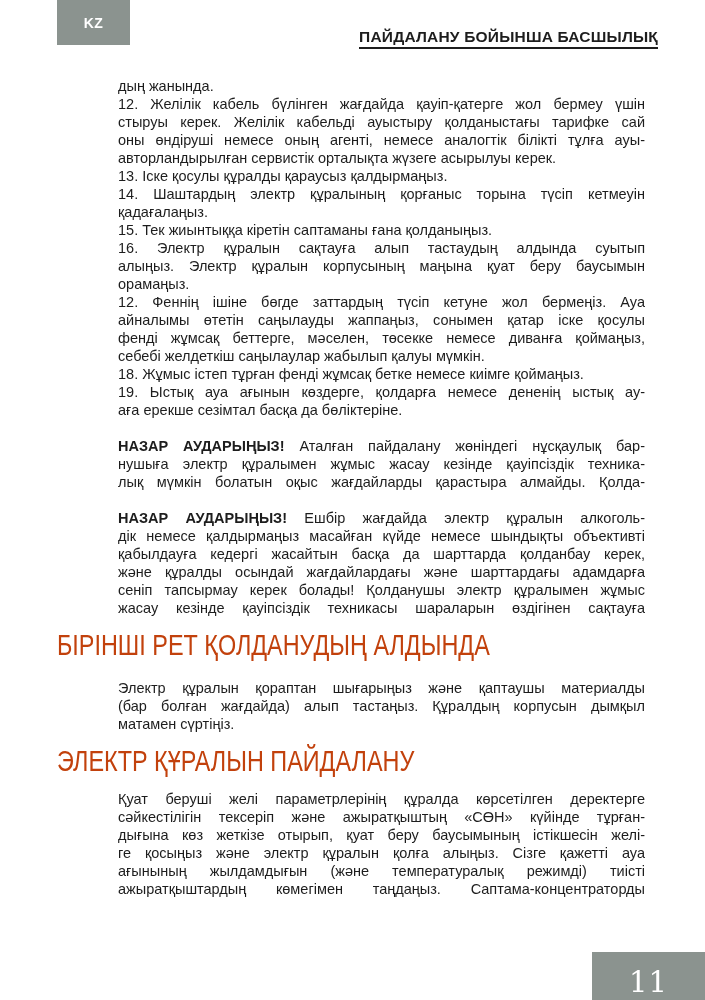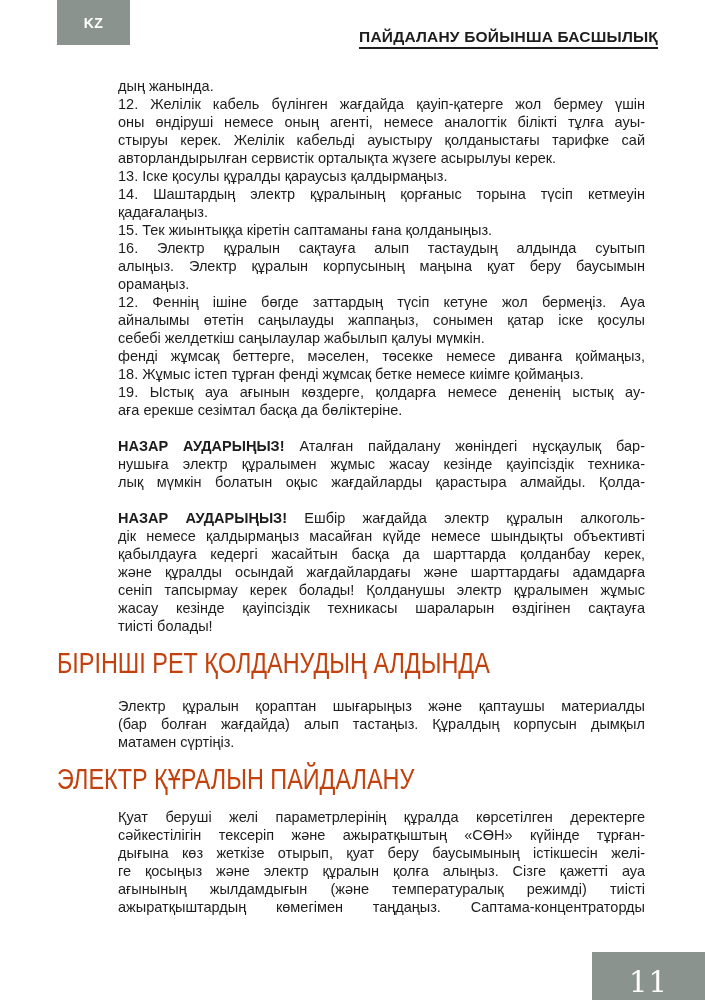--- a/index.html
+++ b/index.html
@@ -45,65 +45,64 @@
 
 <div class="page" style="background: rgb(255, 255, 255); color: rgb(29, 29, 29);">
   <div class="kz-badge" style="background: rgb(139, 147, 143); color: rgb(255, 255, 255);">KZ</div>
   <div class="doc-title">ПАЙДАЛАНУ БОЙЫНША БАСШЫЛЫҚ</div>
   <div class="content">
       <div class="blk">
         <div class="line last">дың жанында.</div>
       </div>
       <div class="blk">
         <div class="line">12. Желілік кабель бүлінген жағдайда қауіп-қатерге жол бермеу үшін</div>
+        <div class="line">стыруы керек. Желілік кабельді ауыстыру қолданыстағы тарифке сай</div>
         <div class="line">оны өндіруші немесе оның агенті, немесе аналогтік білікті тұлға ауы-</div>
-        <div class="line">стыруы керек. Желілік кабельді ауыстыру қолданыстағы тарифке сай</div>
         <div class="line last">авторландырылған сервистік орталықта жүзеге асырылуы керек.</div>
       </div>
       <div class="blk">
         <div class="line last">13. Іске қосулы құралды қараусыз қалдырмаңыз.</div>
       </div>
       <div class="blk">
         <div class="line">14. Шаштардың электр құралының қорғаныс торына түсіп кетмеуін</div>
         <div class="line last">қадағалаңыз.</div>
       </div>
       <div class="blk">
         <div class="line last">15. Тек жиынтыққа кіретін саптаманы ғана қолданыңыз.</div>
       </div>
       <div class="blk">
         <div class="line">16. Электр құралын сақтауға алып тастаудың алдында суытып</div>
         <div class="line">алыңыз. Электр құралын корпусының маңына қуат беру баусымын</div>
         <div class="line last">орамаңыз.</div>
       </div>
       <div class="blk">
         <div class="line">12. Феннің ішіне бөгде заттардың түсіп кетуне жол бермеңіз. Ауа</div>
         <div class="line">айналымы өтетін саңылауды жаппаңыз, сонымен қатар іске қосулы</div>
+        <div class="line">фенді жұмсақ беттерге, мәселен, төсекке немесе диванға қоймаңыз,</div>
         <div class="line last">себебі желдеткіш саңылаулар жабылып қалуы мүмкін.</div>
-        <div class="line">фенді жұмсақ беттерге, мәселен, төсекке немесе диванға қоймаңыз,</div>
       </div>
       <div class="blk">
         <div class="line last">18. Жұмыс істеп тұрған фенді жұмсақ бетке немесе киімге қоймаңыз.</div>
       </div>
       <div class="blk">
         <div class="line">19. Ыстық ауа ағынын көздерге, қолдарға немесе дененің ыстық ау-</div>
         <div class="line last">аға ерекше сезімтал басқа да бөліктеріне.</div>
       </div>
       <div class="blk gap">
         <div class="line"><strong>НАЗАР АУДАРЫҢЫЗ!</strong> Аталған пайдалану жөніндегі нұсқаулық бар-</div>
         <div class="line">нушыға электр құралымен жұмыс жасау кезінде қауіпсіздік техника-</div>
         <div class="line">лық мүмкін болатын оқыс жағдайларды қарастыра алмайды. Қолда-</div>
       </div>
       <div class="blk gap">
         <div class="line"><strong>НАЗАР АУДАРЫҢЫЗ!</strong> Ешбір жағдайда электр құралын алкоголь-</div>
         <div class="line">дік немесе қалдырмаңыз масайған күйде немесе шындықты объективті</div>
         <div class="line">қабылдауға кедергі жасайтын басқа да шарттарда қолданбау керек,</div>
         <div class="line">және құралды осындай жағдайлардағы және шарттардағы адамдарға</div>
         <div class="line">сеніп тапсырмау керек болады! Қолданушы электр құралымен жұмыс</div>
         <div class="line">жасау кезінде қауіпсіздік техникасы шараларын өздігінен сақтауға</div>
-        <div class="line last">тиісті болады!</div>
       </div>
       <div class="blk-heading"><span class="h-scale">БІРІНШІ РЕТ ҚОЛДАНУДЫҢ АЛДЫНДА</span></div>
       <div class="blk">
         <div class="line">Электр құралын қораптан шығарыңыз және қаптаушы материалды</div>
         <div class="line">(бар болған жағдайда) алып тастаңыз. Құралдың корпусын дымқыл</div>
         <div class="line last">матамен сүртіңіз.</div>
       </div>
       <div class="blk-heading h2"><span class="h-scale">ЭЛЕКТР ҚҰРАЛЫН ПАЙДАЛАНУ</span></div>
       <div class="blk">
         <div class="line">Қуат беруші желі параметрлерінің құралда көрсетілген деректерге</div>

